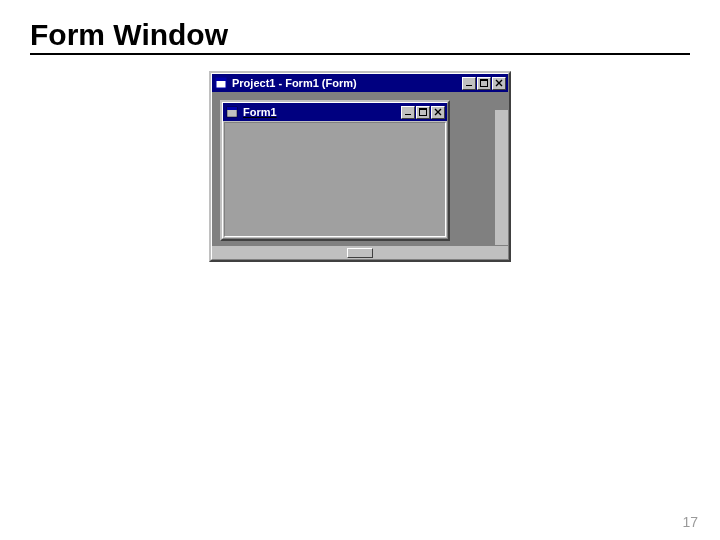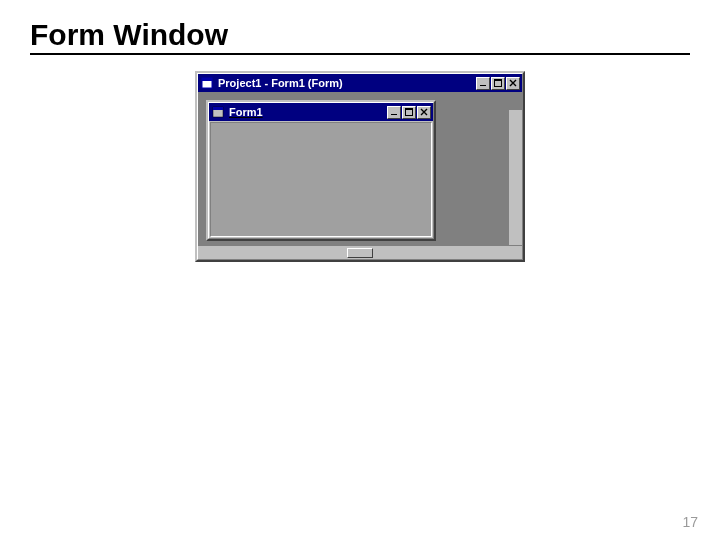--- a/index.html
+++ b/index.html
@@ -52,21 +52,21 @@
   .pagenum {
     position: absolute;
     right: 22px;
     bottom: 10px;
     color: #9a9a9a;
     font-size: 14px;
     text-align: center;
   }
   
   .outer-window {
-    width: 330px;
+    width: 302px;
     border: 2px solid #c0c0c0;
     border-right-color: #404040;
     border-bottom-color: #404040;
     background: #4c1d95;
     font-family: Tahoma, MS Sans Serif, sans-serif;
     font-size: 11px;
   }
   .inner-border {
     border: 1px solid #fff;
     border-right-color: #808080;

